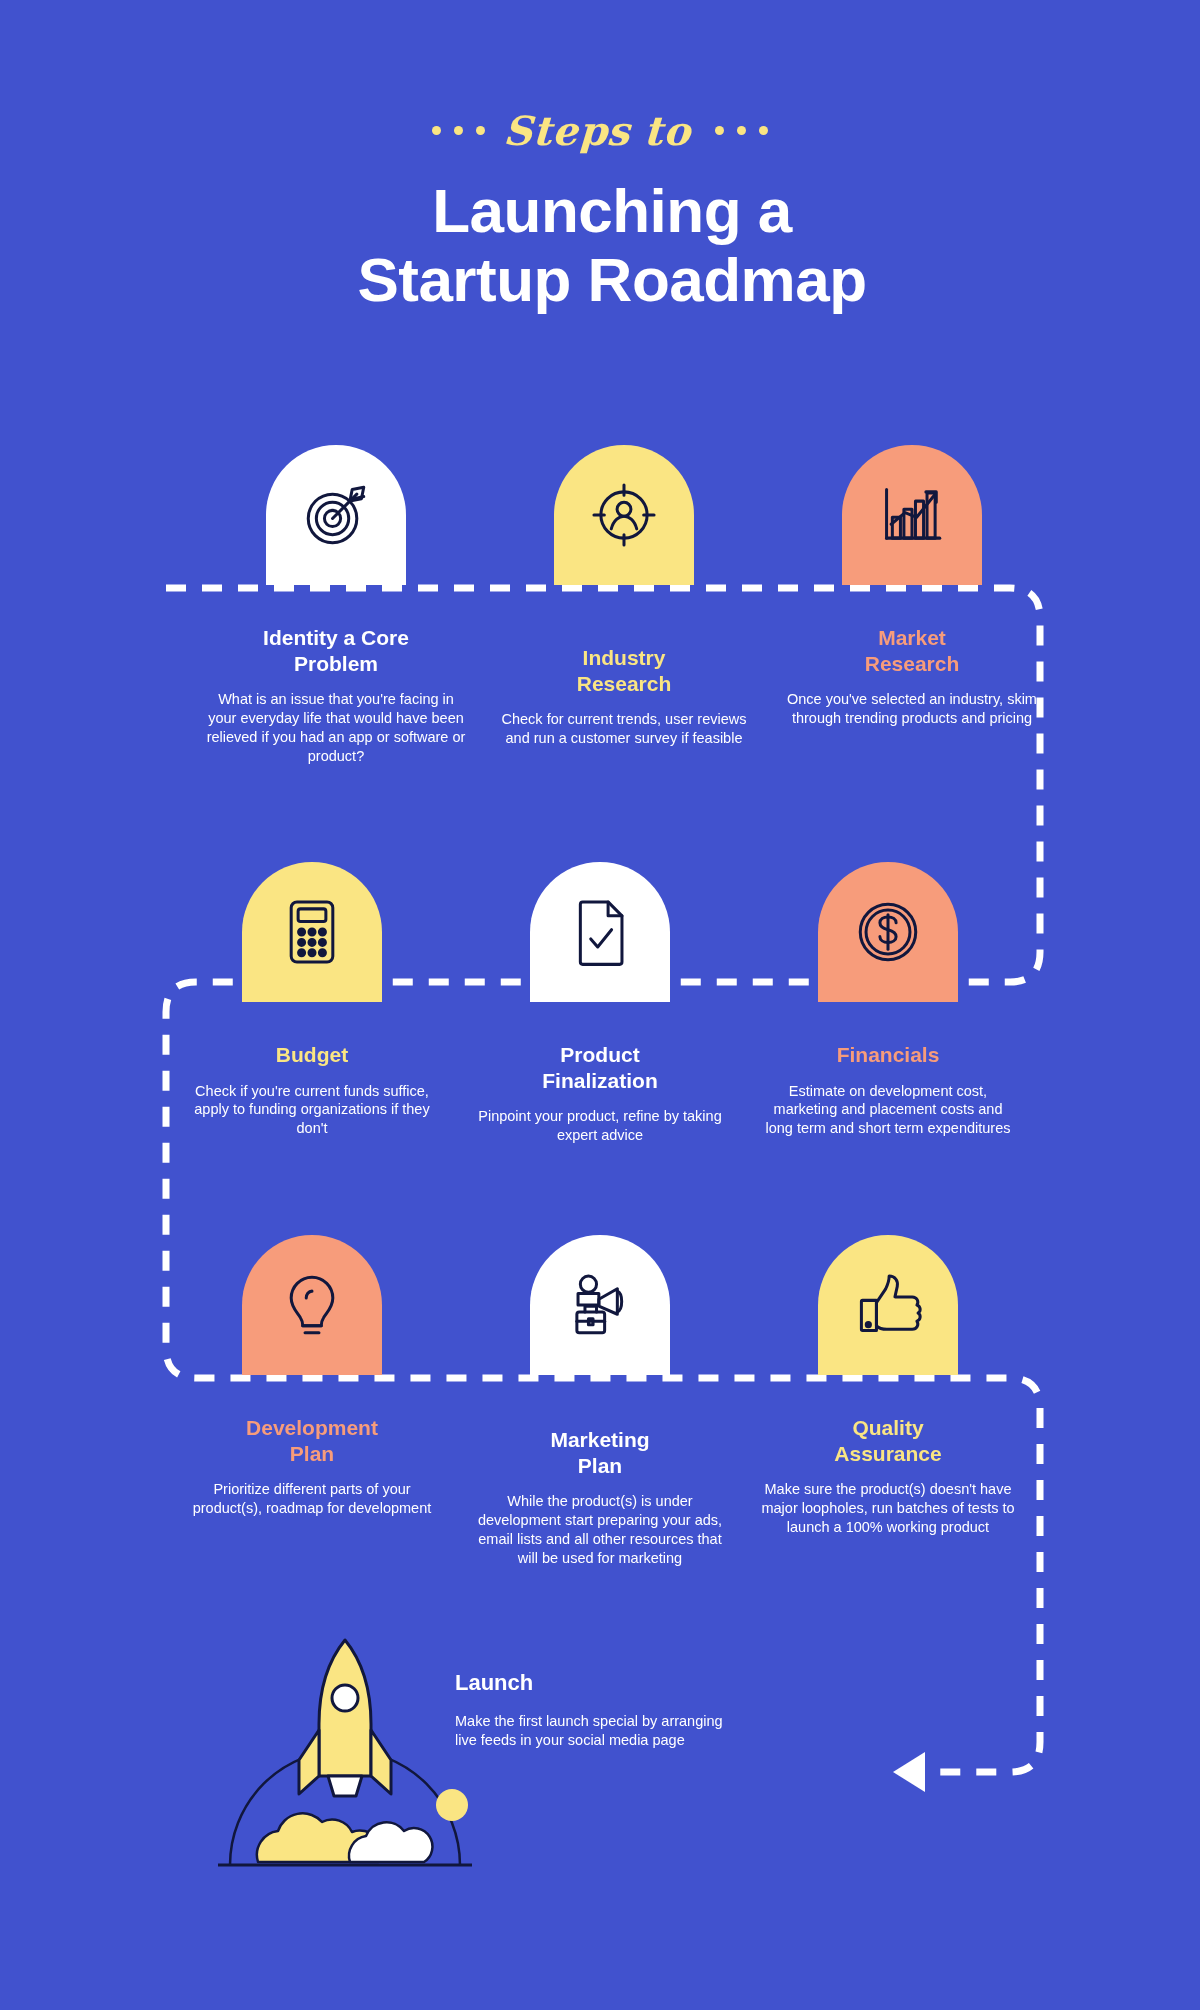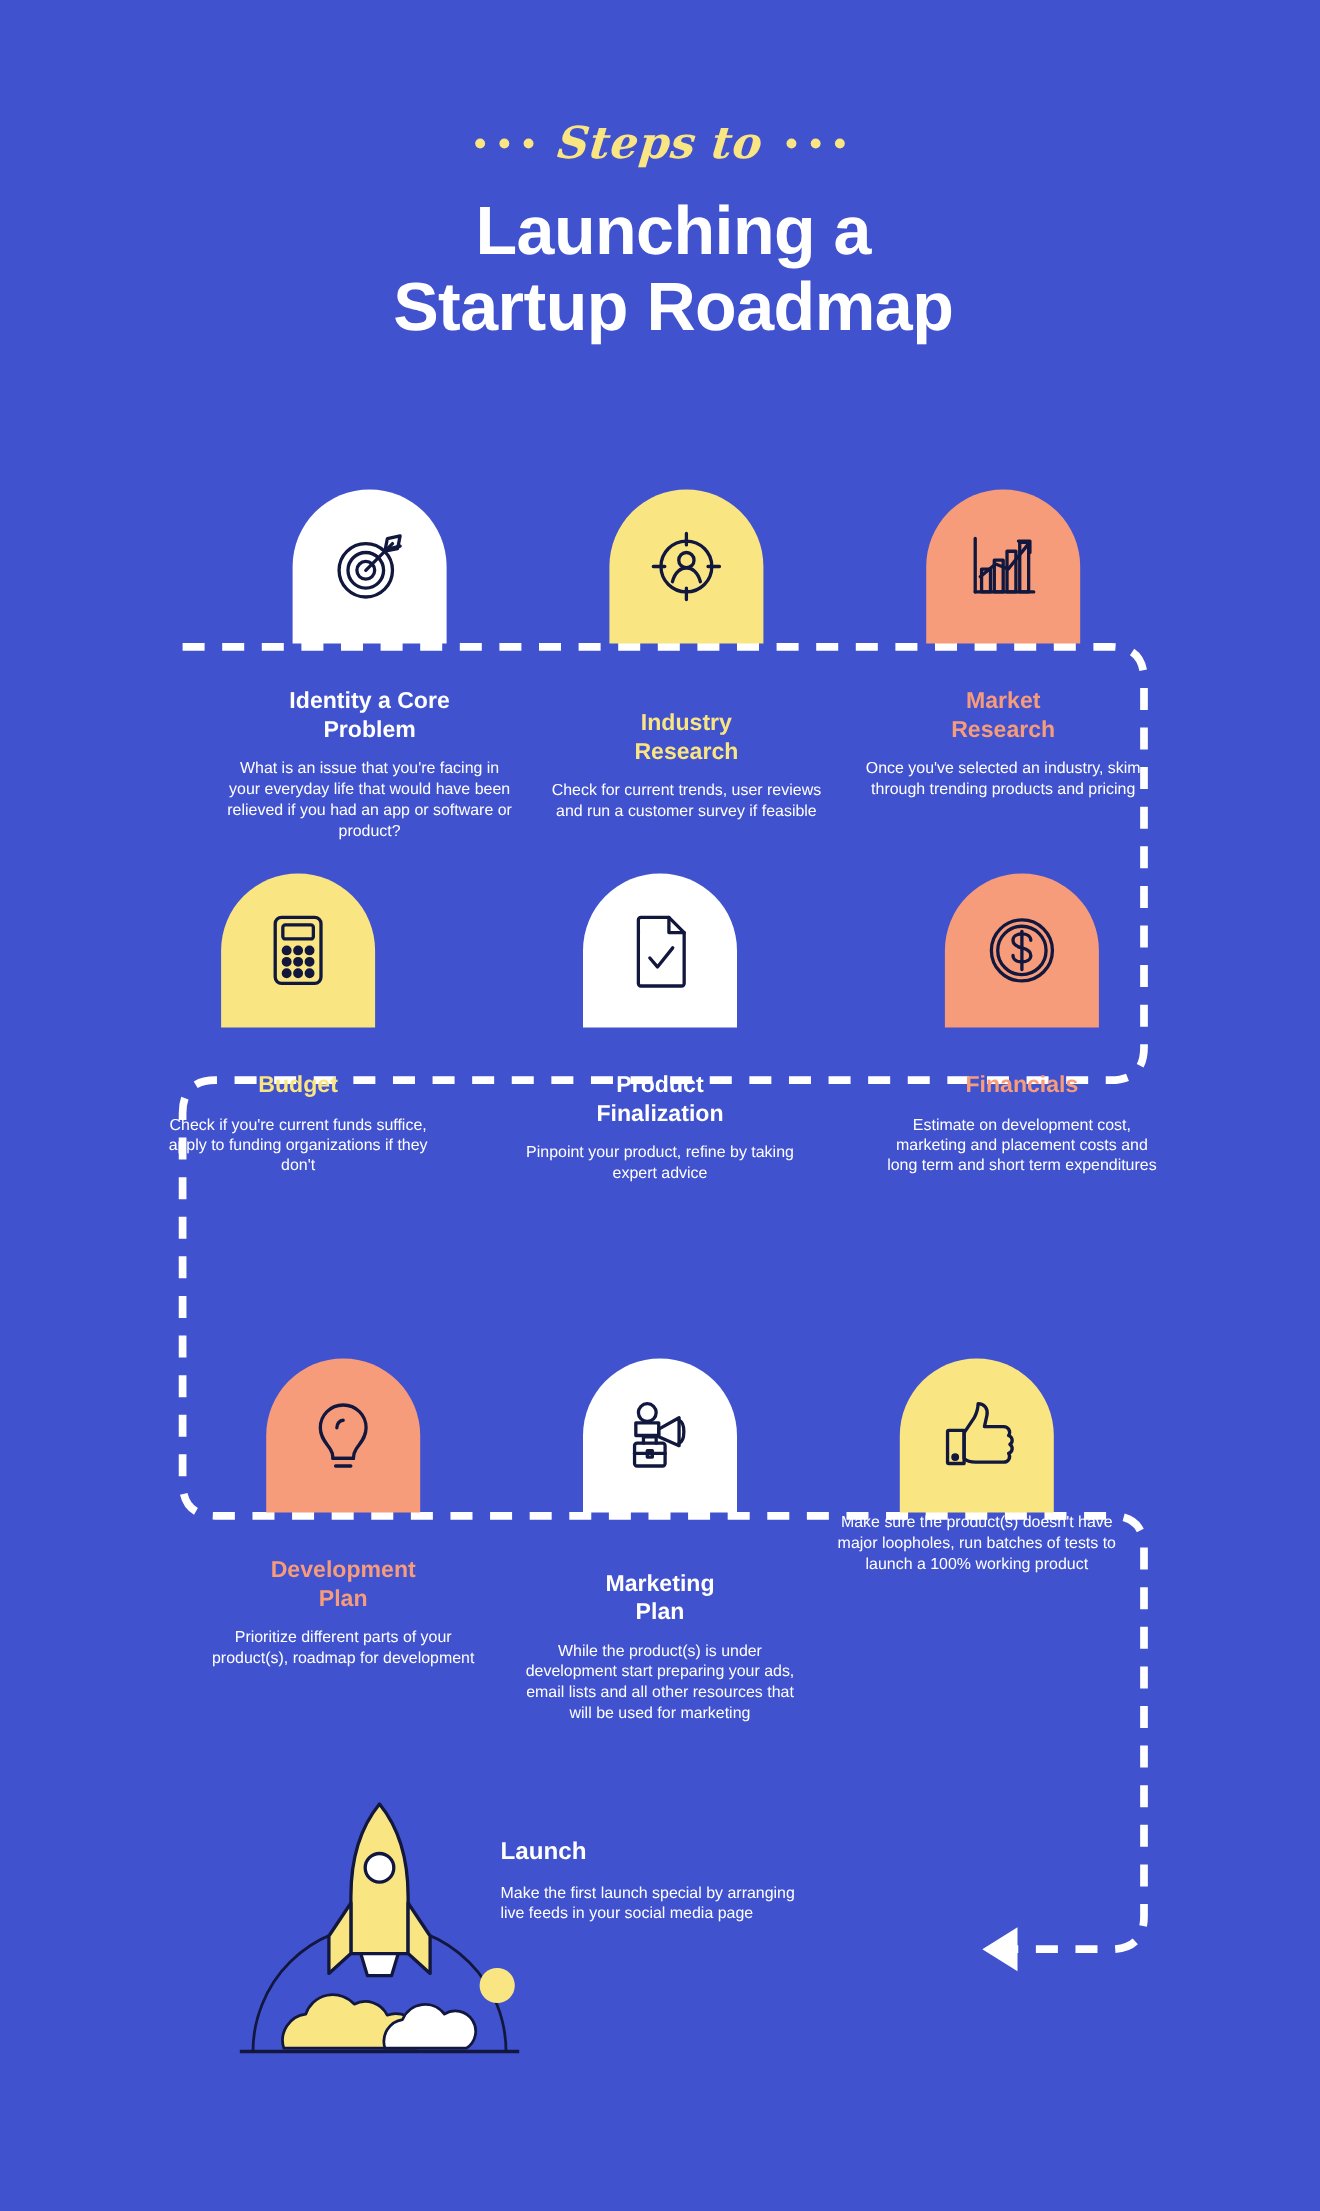--- a/index.html
+++ b/index.html
@@ -145,21 +145,21 @@
             </svg>
           </span>
         </div>
         <div class="card-text">
           <div class="card-title" style="color: rgb(247, 156, 123); margin-top: 40px;"><span>Market</span><br><span>Research</span></div>
           <p class="card-desc">Once you've selected an industry, skim through trending products and pricing</p>
         </div>
       </div>
     </div>
 
-  <div class="row" id="row2" style="top:794px;gap:41px;">
+  <div class="row" id="row2" style="top:862px;">
       <div class="col">
         <div class="arch" style="background: rgb(250, 229, 131);">
           <span>
             <svg width="74" height="74" viewBox="0 0 64 64" fill="none" stroke="#11173D" stroke-width="2.6" stroke-linecap="round" stroke-linejoin="round">
               <rect x="14" y="6" width="36" height="52" rx="5"></rect>
               <rect x="20" y="12" width="24" height="11" rx="2"></rect>
               <circle cx="23" cy="32" r="2.6" fill="#11173D"></circle>
               <circle cx="32" cy="32" r="2.6" fill="#11173D"></circle>
               <circle cx="41" cy="32" r="2.6" fill="#11173D"></circle>
               <circle cx="23" cy="41" r="2.6" fill="#11173D"></circle>
@@ -250,20 +250,21 @@
         <div class="arch" style="background: rgb(250, 229, 131);">
           <span>
             <svg width="74" height="74" viewBox="0 0 64 64" fill="none" stroke="#11173D" stroke-width="2.6" stroke-linecap="round" stroke-linejoin="round">
               <path d="M10 28 h12 v26 H10 a1 1 0 0 1 -1 -1 V29 a1 1 0 0 1 1 -1 z"></path>
               <path d="M22 30 l8 -12 c2 -4 3 -8 3 -11 c5 0 8 4 7 9 l-2 9 h15 c4 0 6 4 4 7 c3 1 4 5 1 7 c3 2 2 6 -1 7 c2 3 0 7 -4 7 H31 c-4 0 -7 -1 -9 -3 z"></path>
               <circle cx="15" cy="49" r="1.8" fill="#11173D"></circle>
             </svg>
           </span>
         </div>
         <div class="card-text">
+          <div class="card-title" style="color: rgb(250, 229, 131); margin-top: 40px;"><span>Quality</span><br><span>Assurance</span></div>
           <p class="card-desc">Make sure the product(s) doesn't have major loopholes, run batches of tests to launch a 100% working product</p>
         </div>
       </div>
     </div>
 
   <div class="rocket-art">
     <svg viewBox="0 0 290 300" width="290" height="300">
 
       <line x1="18" y1="255" x2="272" y2="255" stroke="#11173D" stroke-width="3"></line>
 

